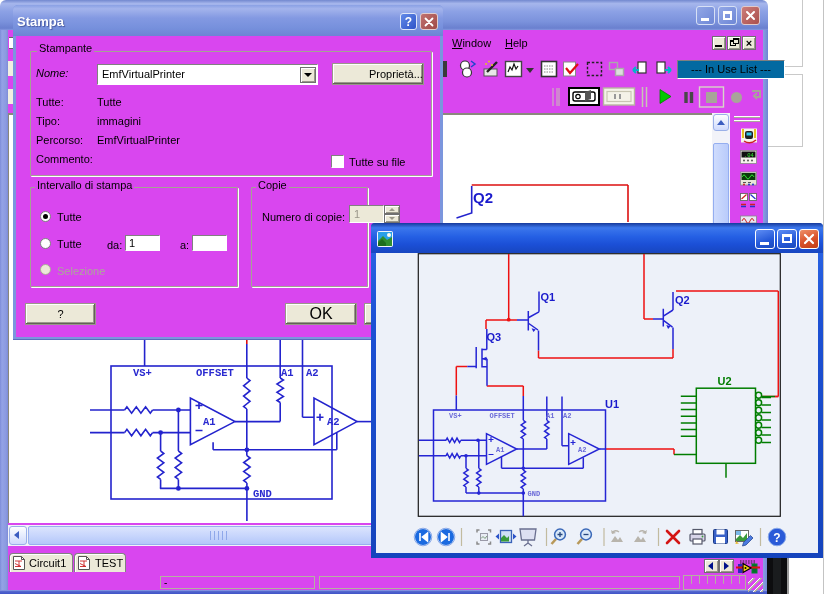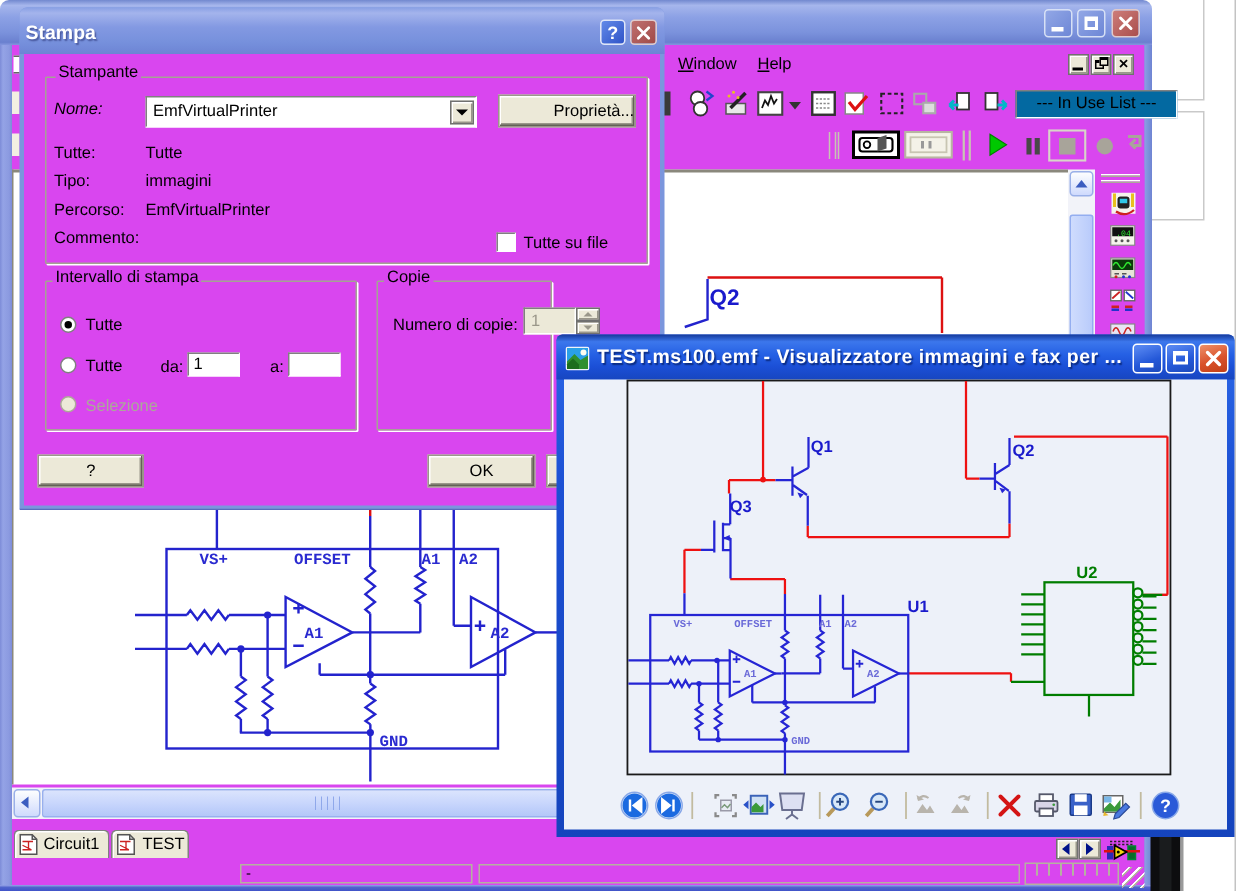--- a/index.html
+++ b/index.html
@@ -329,36 +329,35 @@
   <div class="abs t11 beige" style="left:243px;top:174px;padding:0 2px;">Copie</div>
   <div class="abs t11" style="left:249px;top:206px;">Numero di copie:</div>
 
   <div class="abs" style="left:336px;top:200px;width:35px;height:18px;border-top:1px solid #808080;border-left:1px solid #808080;border-bottom:1px solid #fff;border-right:1px solid #fff;background:#ece9d8;font-size:11px;color:#9a978a;padding:2px 0 0 4px;">1</div>
   <div class="abs btnface" style="left:371px;top:200px;width:16px;height:9px;"></div>
   <div class="abs" style="left:376px;top:203px;width:0;height:0;border-left:3px solid transparent;border-right:3px solid transparent;border-bottom:3px solid #9a978a;"></div>
   <div class="abs btnface" style="left:371px;top:209px;width:16px;height:9px;"></div>
   <div class="abs" style="left:376px;top:212px;width:0;height:0;border-left:3px solid transparent;border-right:3px solid transparent;border-top:3px solid #9a978a;"></div>
 
   <div class="abs c3d" style="left:12px;top:298px;width:71px;height:22px;font-size:11px;text-align:center;line-height:20px;">?</div>
-  <div class="abs c3d" style="left:272px;top:298px;width:72px;height:22px;font-size:11px;text-align:center;line-height:20px;">OK</div>
+  <div class="abs c3d" style="left:272px;top:298px;width:72px;height:22px;font-size:16px;text-align:center;line-height:20px;">OK</div>
   <div class="abs c3d" style="left:351px;top:298px;width:72px;height:22px;"></div>
 </div>
 
 <div id="viewer" class="abs" style="left:371px;top:223px;width:452px;height:335px;">
   <div class="abs" style="left:0;top:0;width:452px;height:335px;background:linear-gradient(180deg,#2c68e8,#1c50d4 30%,#1544bd);border-radius:4px 4px 0 0;"></div>
 
   <div class="abs" style="left:0;top:0;width:452px;height:30px;border-radius:4px 4px 0 0;background:linear-gradient(180deg,#15399b 0%,#3c77ec 16%,#2560e4 45%,#1b4fd6 72%,#1746c0 100%);"></div>
   <svg class="abs" style="left:6px;top:8px;" width="16" height="16" viewBox="0 0 16 16">
     <rect x="0" y="0" width="16" height="16" rx="2" fill="#f0f4fa"></rect>
     <rect x="1" y="1" width="14" height="14" fill="#2aa0e8"></rect>
     <path d="M1 10 L6 5 L10 9 L15 6 L15 15 L1 15 Z" fill="#2f8f2f"></path>
     <path d="M1 12 L5 8 L9 12 L9 15 L1 15 Z" fill="#1d6e1d"></path>
     <circle cx="12" cy="4" r="2" fill="#fdfdf0"></circle>
   </svg>
-  <div class="abs" style="left:27px;top:7px;font-size:13px;font-weight:bold;color:#fff;text-shadow:1px 1px 1px #0a2a80;white-space:nowrap;letter-spacing:0.32px;">TEST.ms100.emf - Visualizzatore immagini e fax per ...</div>
 
   <div class="abs xpbtn" style="left:384px;top:6px;width:20px;height:20px;background:linear-gradient(160deg,#5585f0 10%,#2458d8 60%,#1c4abc);border:1px solid #fff;"></div>
   <div class="abs" style="left:389px;top:19px;width:9px;height:3px;background:#fff;"></div>
   <div class="abs xpbtn" style="left:406px;top:6px;width:20px;height:20px;background:linear-gradient(160deg,#5585f0 10%,#2458d8 60%,#1c4abc);border:1px solid #fff;"></div>
   <div class="abs" style="left:411px;top:11px;width:10px;height:9px;border:2px solid #fff;border-top-width:3px;"></div>
   <div class="abs xpbtn" style="left:428px;top:6px;width:20px;height:20px;background:linear-gradient(160deg,#ec8a63 5%,#d9512b 55%,#c23f17);border:1px solid #fff;"></div>
   <svg class="abs" style="left:432px;top:10px;" width="12" height="12" viewBox="0 0 12 12">
       <path d="M2 2 L10 10 M10 2 L2 10" stroke="#fff" stroke-width="2.2" stroke-linecap="round"></path>
     </svg>
 

